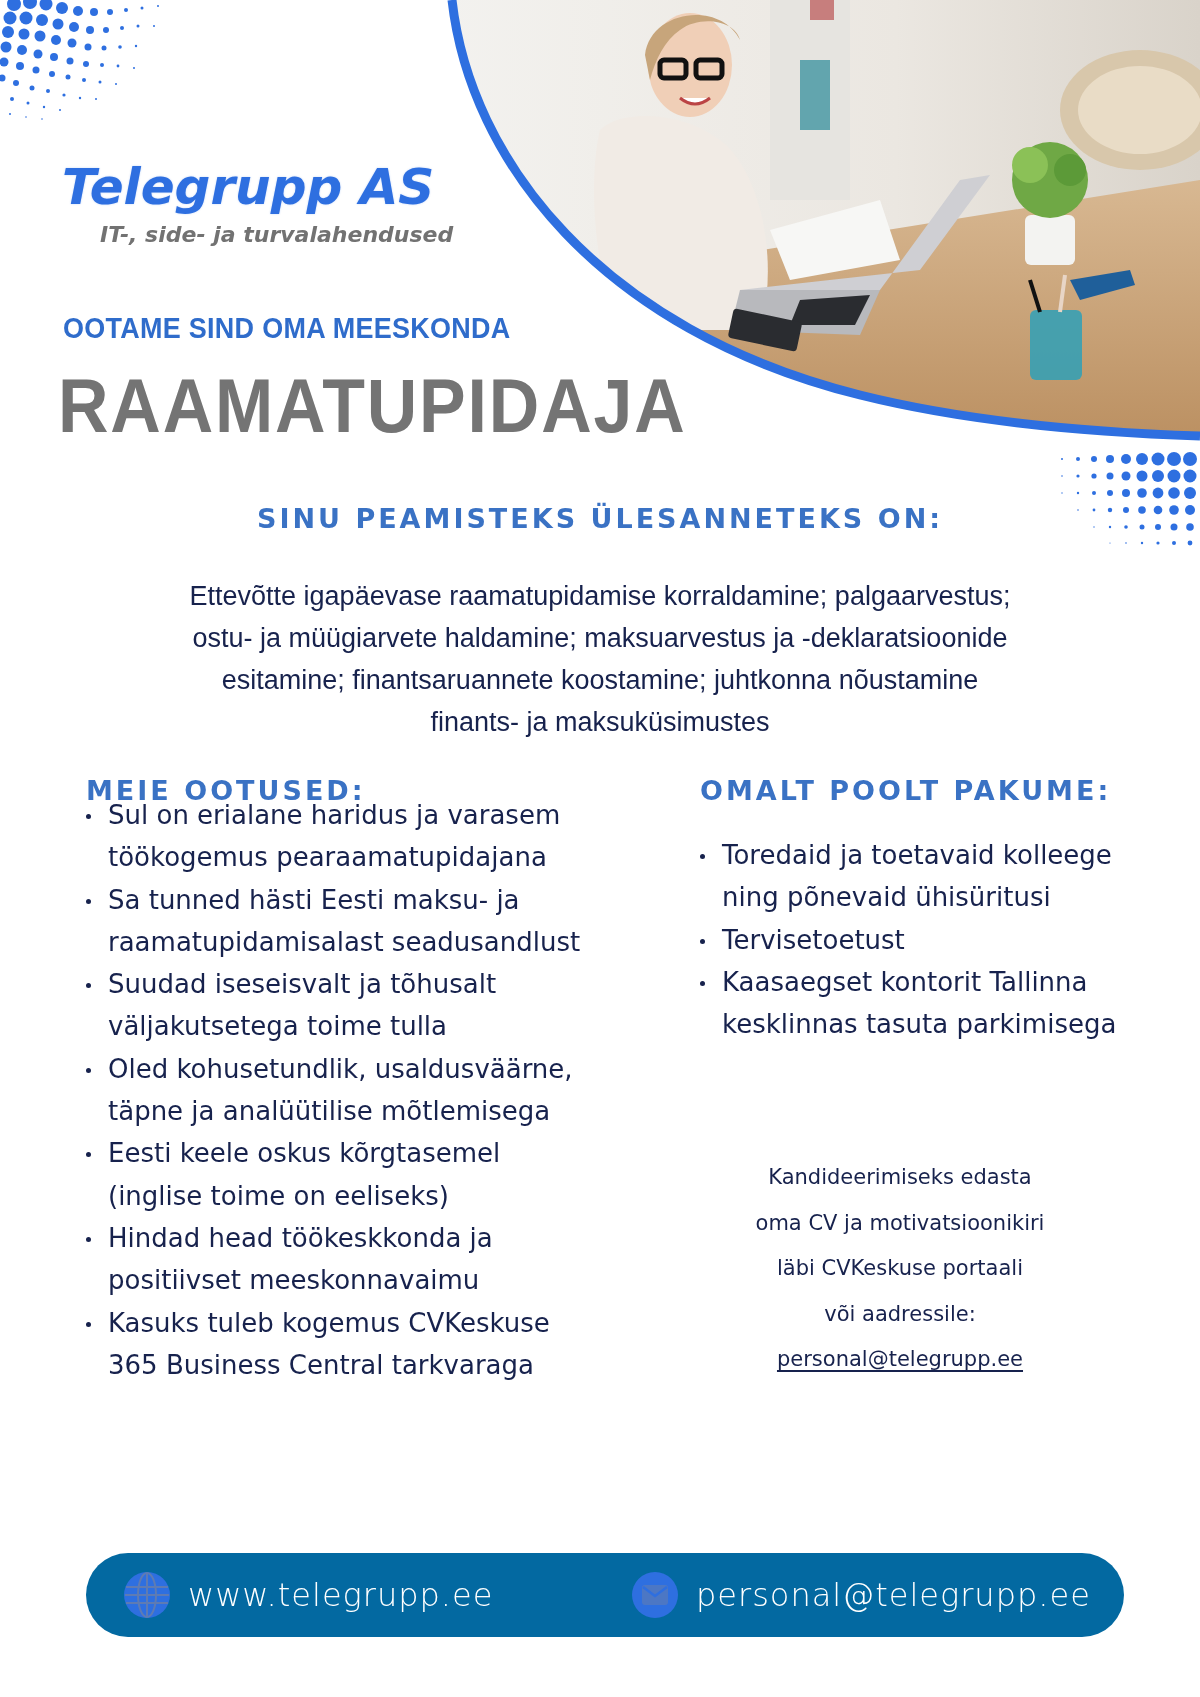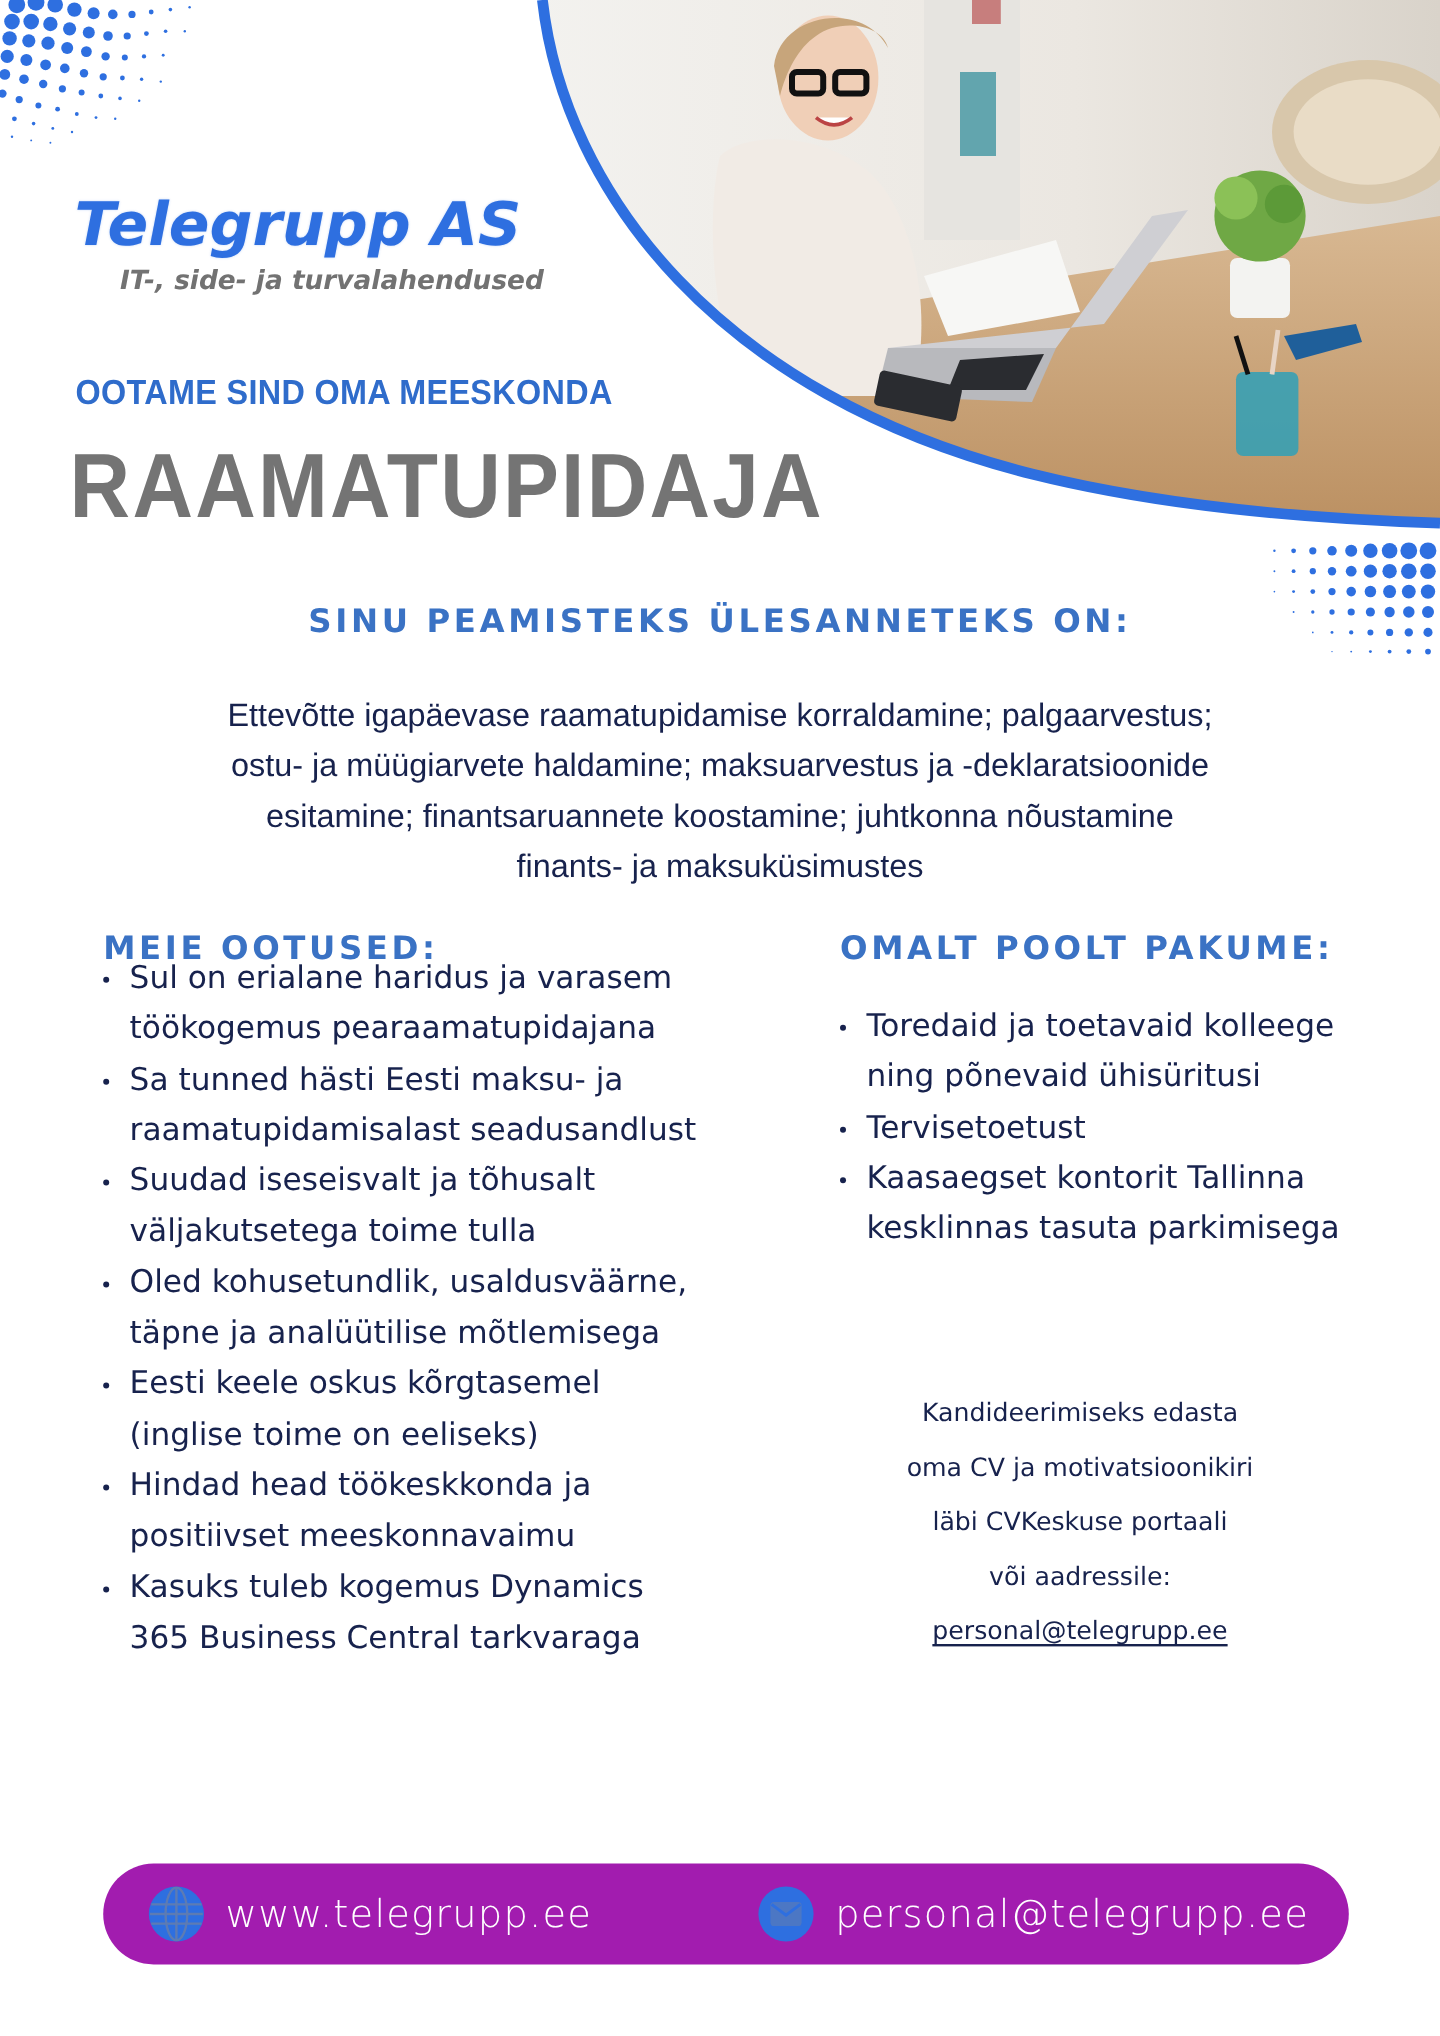--- a/index.html
+++ b/index.html
@@ -70,21 +70,21 @@
 
     .apply {
       position: absolute; left: 680px; top: 1155px; width: 440px; text-align: center;
       font-family: "DejaVu Sans", sans-serif; font-size: 21px; line-height: 45.5px; color: #17224d;
     }
     .apply span { display: block; }
     .apply a { color: #17224d; text-decoration: underline; text-underline-offset: 4px; }
 
     .footer-bar {
       position: absolute; left: 86px; top: 1553px; width: 1038px; height: 84px;
-      background: #a21caf; border-radius: 42px;
+      background: #0369a1; border-radius: 42px;
     }
     .footer-item { position: absolute; top: 0; height: 84px; display: flex; align-items: center; }
     .footer-icon {
       width: 46px; height: 46px; border-radius: 50%; background: #2e6fe0;
       display: flex; align-items: center; justify-content: center; margin-right: 18px;
     }
     .footer-text {
       font-family: "DejaVu Sans", sans-serif; font-size: 32px; color: #ffffff; letter-spacing: 1px;
       font-weight: 300;
     }
@@ -306,21 +306,21 @@
     </li>
   <li>
       <span>Eesti keele oskus kõrgtasemel</span>
       <span>(inglise toime on eeliseks)</span>
     </li>
   <li>
       <span>Hindad head töökeskkonda ja</span>
       <span>positiivset meeskonnavaimu</span>
     </li>
   <li>
-      <span>Kasuks tuleb kogemus Dynamics</span>
+      <span>Kasuks tuleb kogemus CVKeskuse</span>
       <span>365 Business Central tarkvaraga</span>
     </li>
 </ul>
 
 <div class="section-heading" style="left:700px; top:775px;">OMALT POOLT PAKUME:</div>
 <ul class="bullets" style="left:698px; top:834px; width:480px;">
   <li>
       <span>Toredaid ja toetavaid kolleege</span>
       <span>ning põnevaid ühisüritusi</span>
     </li>

